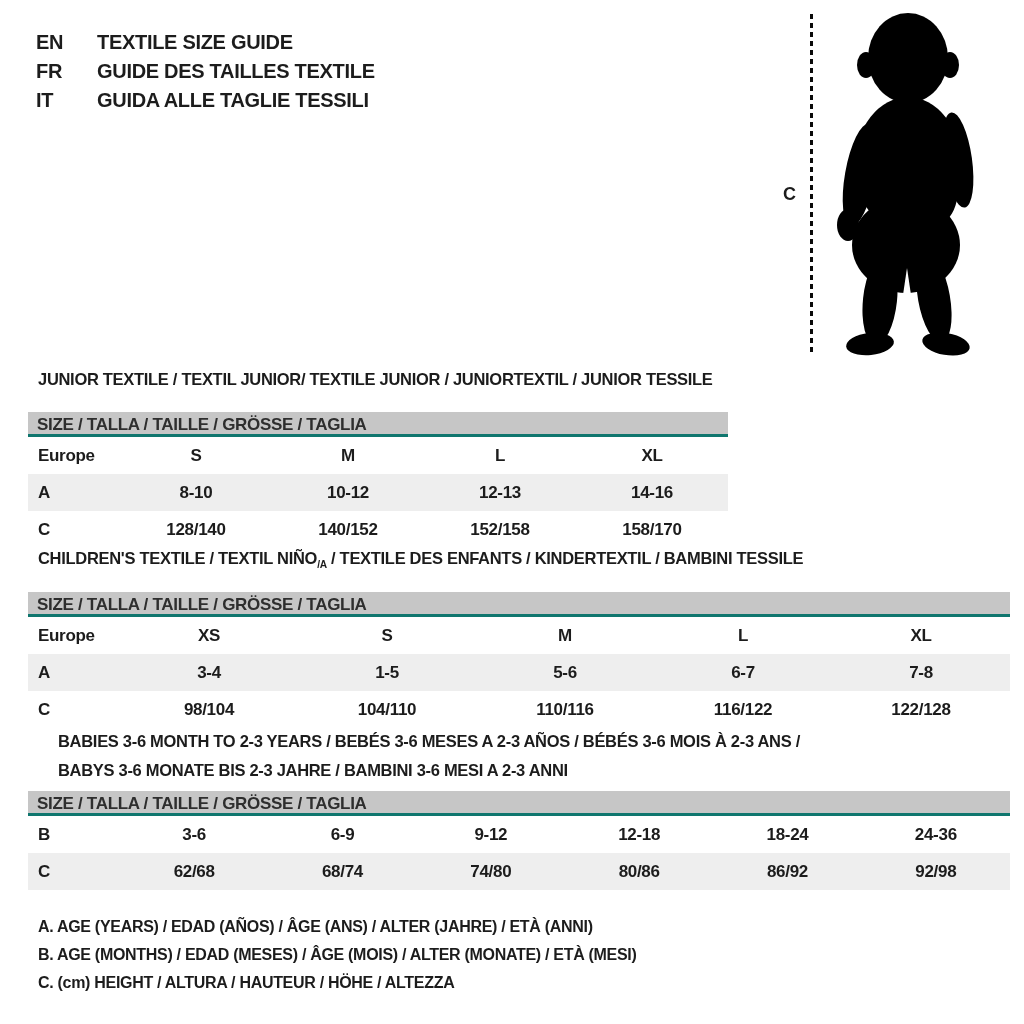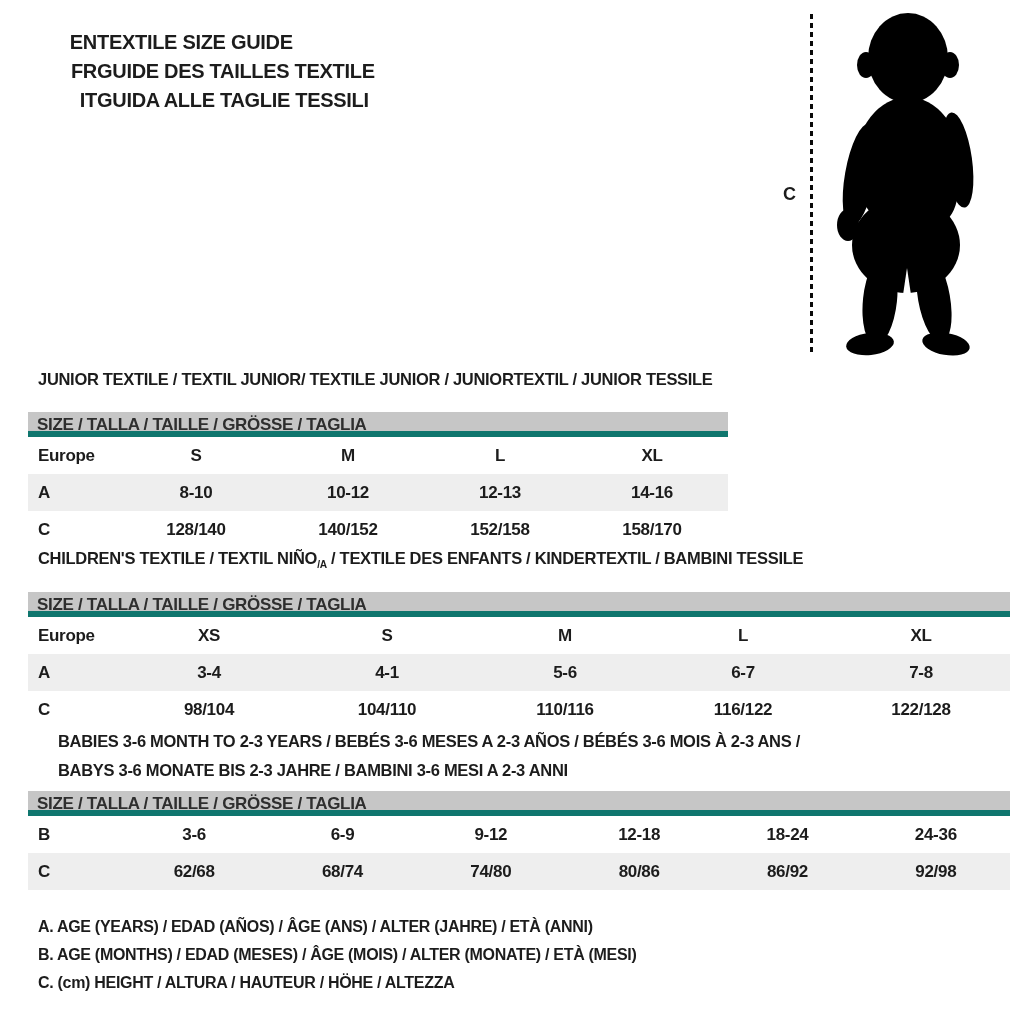--- a/index.html
+++ b/index.html
@@ -8,21 +8,21 @@
     font-family:"Liberation Sans", sans-serif;
     color:#1c1c1c;
     font-weight:700;
     letter-spacing:-0.3px;
     position:relative;
     overflow:hidden;
   }
 
   
   .lang-list { position:absolute; left:36px; top:28px; }
-  .lang-row { display:flex; line-height:29px; font-size:20px;text-align:right; }
+  .lang-row { display:flex; line-height:29px; font-size:20px; }
   .lang-code { width:61px; }
   .lang-title { white-space:nowrap; }
 
   
   .figure { position:absolute; left:770px; top:0; width:254px; height:370px; }
   .figure-label { position:absolute; left:13px; top:184px; font-size:18px; }
   .dotted-line {
     position:absolute; left:40px; top:14px; width:3px; height:342px;
     background:repeating-linear-gradient(to bottom, #0a0a0a 0 5px, transparent 5px 9px);
   }
@@ -31,21 +31,21 @@
   
   .sec-title { position:absolute; left:38px; font-size:16.5px; white-space:nowrap; }
   .sec-title .sub { font-size:0.62em; vertical-align:sub; }
   .sec-title-2line { line-height:29px; }
 
   
   .table { position:absolute; left:28px; }
   .size-bar {
     height:25px; line-height:25px; padding-left:9px;
     background:#c6c6c6; color:#2e2e2e; font-size:17px;
-    border-bottom:6px solid #0f766e;
+    border-bottom:3px solid #0f766e;
   }
   .trow { display:flex; height:37px; align-items:center; font-size:17px; }
   .trow.alt { background:#eeeeee; }
   .tlabel { width:92px; padding-left:10px; }
   .tcell { flex:1; text-align:center; }
 
   .w-junior { width:700px; top:412px; }
   .w-children { width:982px; top:592px; }
   .w-babies { width:982px; top:791px; }
 
@@ -129,21 +129,21 @@
       <span class="tlabel">Europe</span>
       <span class="tcell">XS</span>
       <span class="tcell">S</span>
       <span class="tcell">M</span>
       <span class="tcell">L</span>
       <span class="tcell">XL</span>
     </div>
     <div class="trow alt">
       <span class="tlabel">A</span>
       <span class="tcell">3-4</span>
-      <span class="tcell">4-1</span>
+      <span class="tcell">1-5</span>
       <span class="tcell">5-6</span>
       <span class="tcell">6-7</span>
       <span class="tcell">7-8</span>
     </div>
     <div class="trow">
       <span class="tlabel">C</span>
       <span class="tcell">98/104</span>
       <span class="tcell">104/110</span>
       <span class="tcell">110/116</span>
       <span class="tcell">116/122</span>

